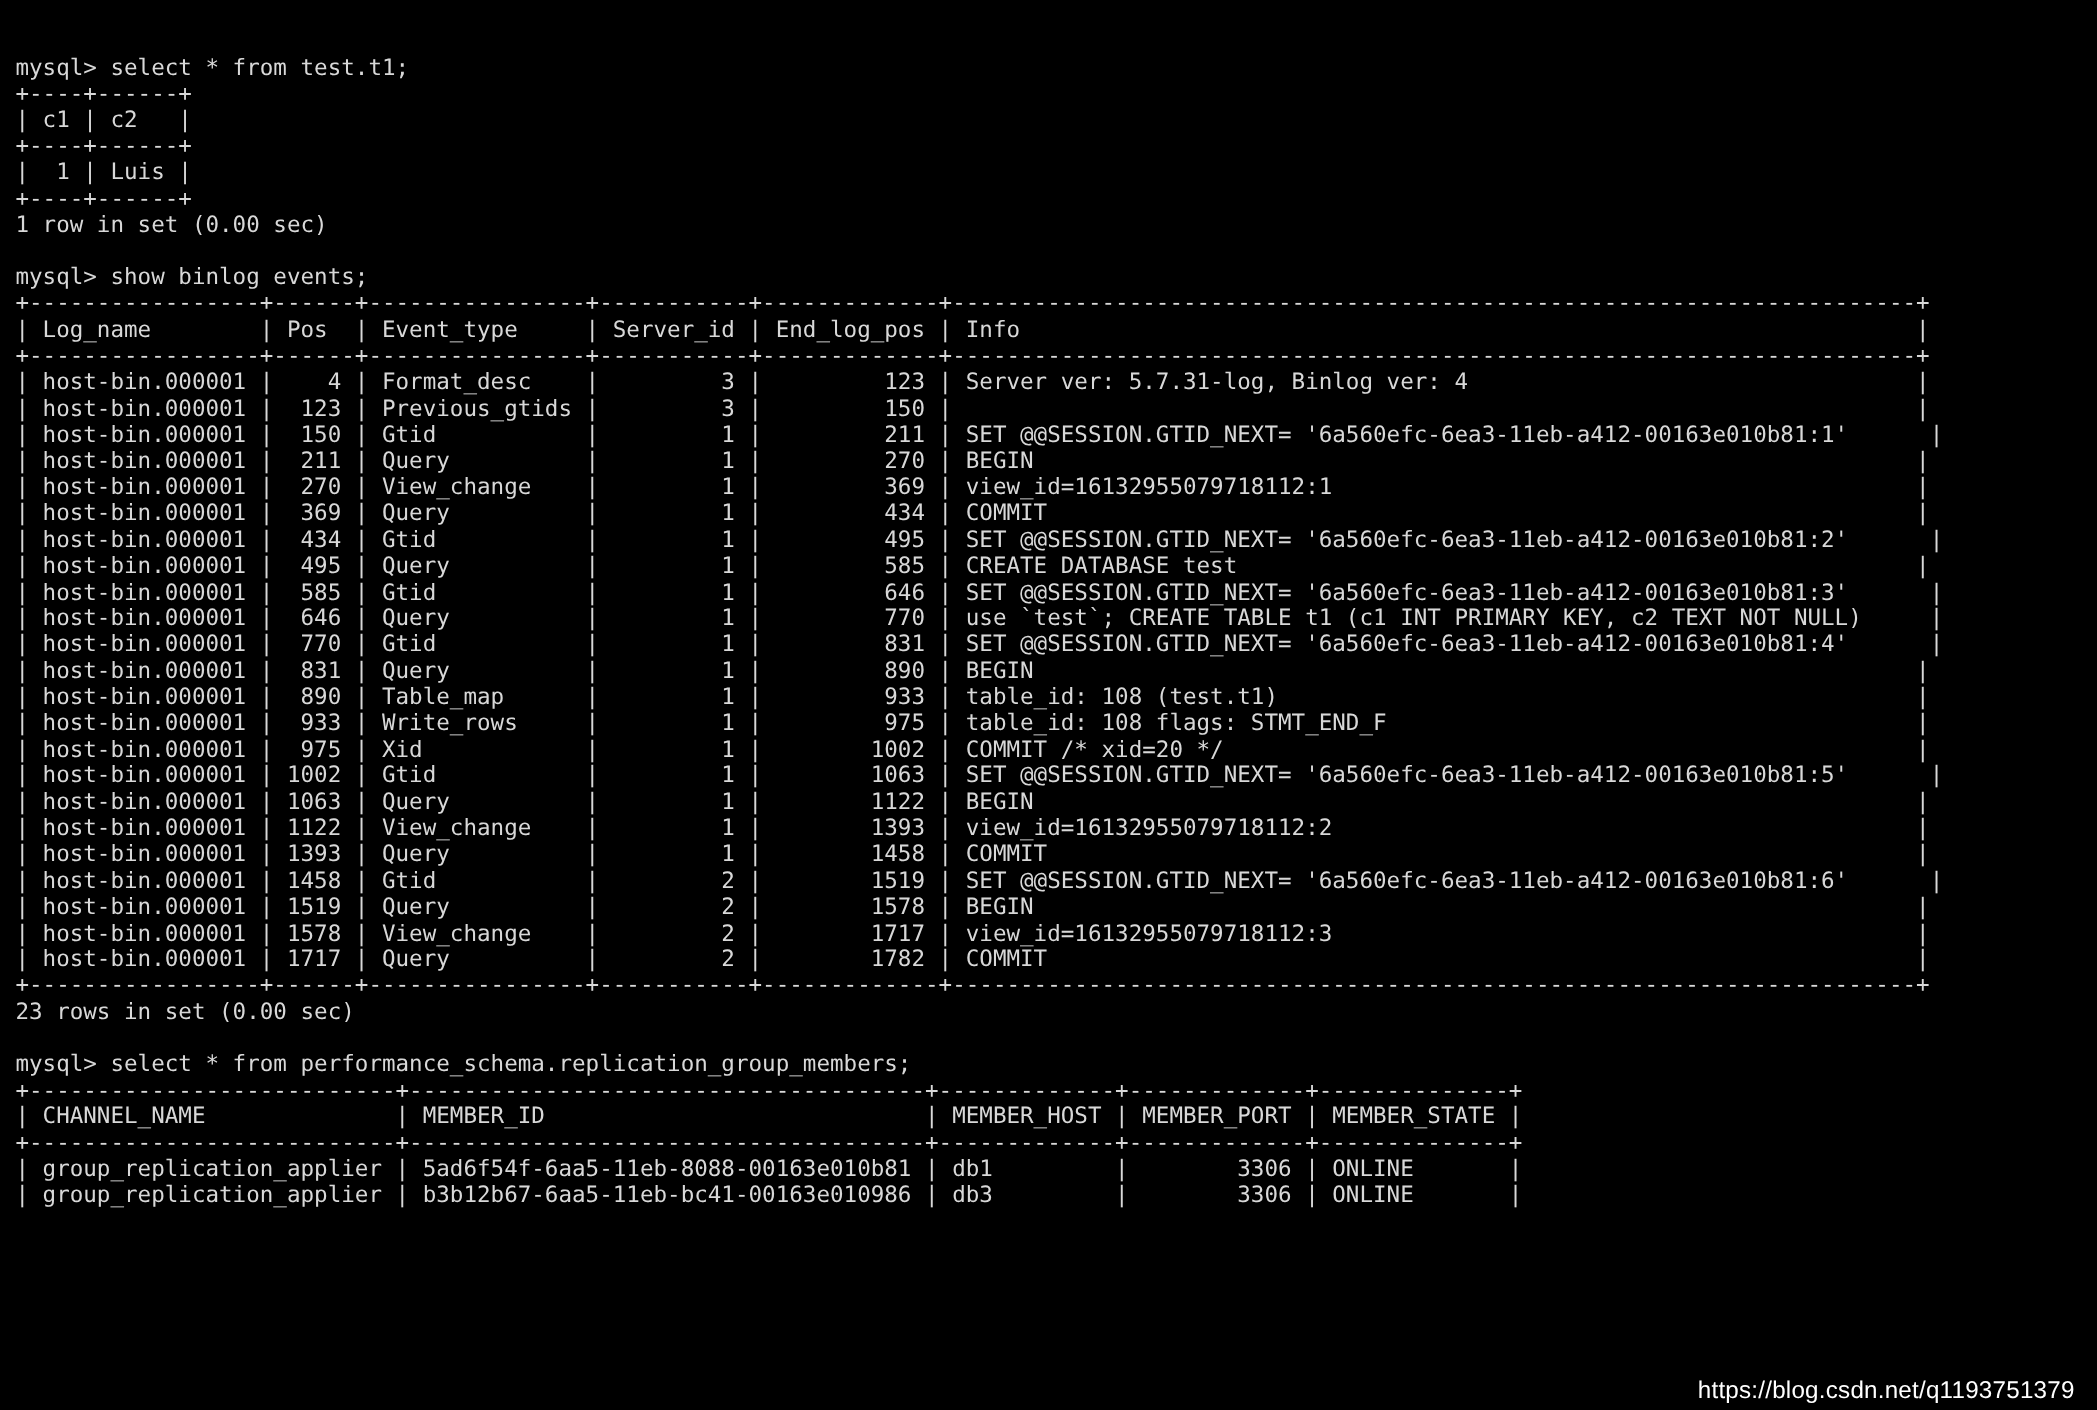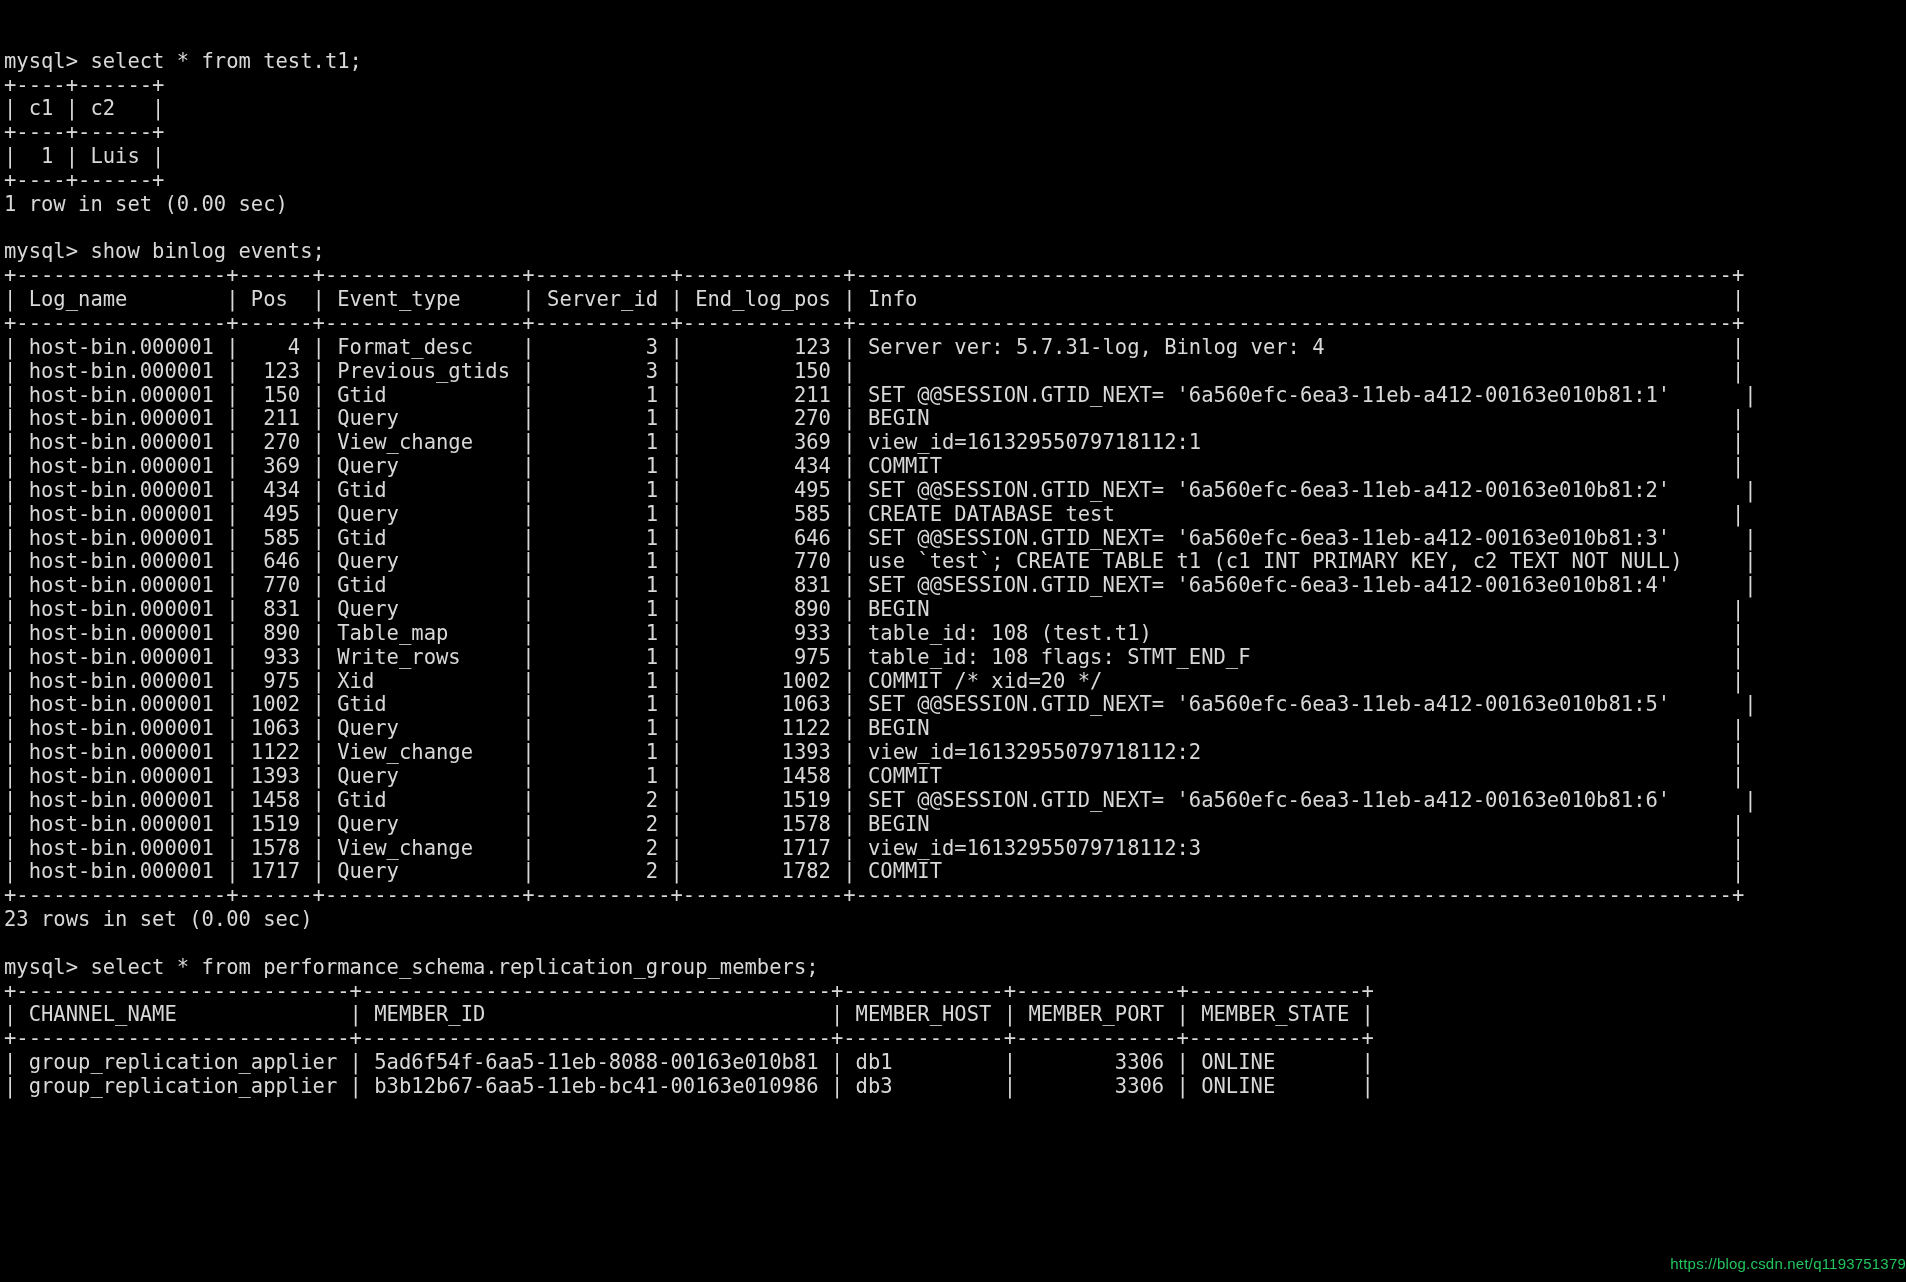--- a/index.html
+++ b/index.html
@@ -24,29 +24,30 @@
     line-height: 23.85px;
     padding: 2px 0 0 4px;
     box-sizing: border-box;
     white-space: pre;
     letter-spacing: 0px;
   }
   .line {
     white-space: pre;
     height: 23.85px;
     font-family: "DejaVu Sans Mono", "Liberation Mono", monospace;
+    margin-left: 10px;
   }
   .blank { height: 23.85px; }
   #watermark {
     position: absolute;
-    right: 0;
+    right: 20px;
     bottom: 6px;
-    color: #22c55e;
+    color: #ffffff;
     font-family: "Liberation Sans", sans-serif;
-    font-size: 15px;
+    font-size: 22px;
     letter-spacing: 0.2px;
     white-space: pre;
   }
 </style>
 </head>
 <body>
 
 <div id="terminal">
   <div id="terminal-output"><div class="line">mysql&gt; select * from test.t1;</div><div class="line">+----+------+</div><div class="line">| c1 | c2   |</div><div class="line">+----+------+</div><div class="line">|  1 | Luis |</div><div class="line">+----+------+</div><div class="line">1 row in set (0.00 sec)</div><div class="line blank"></div><div class="line">mysql&gt; show binlog events;</div><div class="line">+-----------------+------+----------------+-----------+-------------+-----------------------------------------------------------------------+</div><div class="line">| Log_name        | Pos  | Event_type     | Server_id | End_log_pos | Info                                                                  |</div><div class="line">+-----------------+------+----------------+-----------+-------------+-----------------------------------------------------------------------+</div><div class="line">| host-bin.000001 |    4 | Format_desc    |         3 |         123 | Server ver: 5.7.31-log, Binlog ver: 4                                 |</div><div class="line">| host-bin.000001 |  123 | Previous_gtids |         3 |         150 |                                                                       |</div><div class="line">| host-bin.000001 |  150 | Gtid           |         1 |         211 | SET @@SESSION.GTID_NEXT= '6a560efc-6ea3-11eb-a412-00163e010b81:1'      |</div><div class="line">| host-bin.000001 |  211 | Query          |         1 |         270 | BEGIN                                                                 |</div><div class="line">| host-bin.000001 |  270 | View_change    |         1 |         369 | view_id=16132955079718112:1                                           |</div><div class="line">| host-bin.000001 |  369 | Query          |         1 |         434 | COMMIT                                                                |</div><div class="line">| host-bin.000001 |  434 | Gtid           |         1 |         495 | SET @@SESSION.GTID_NEXT= '6a560efc-6ea3-11eb-a412-00163e010b81:2'      |</div><div class="line">| host-bin.000001 |  495 | Query          |         1 |         585 | CREATE DATABASE test                                                  |</div><div class="line">| host-bin.000001 |  585 | Gtid           |         1 |         646 | SET @@SESSION.GTID_NEXT= '6a560efc-6ea3-11eb-a412-00163e010b81:3'      |</div><div class="line">| host-bin.000001 |  646 | Query          |         1 |         770 | use `test`; CREATE TABLE t1 (c1 INT PRIMARY KEY, c2 TEXT NOT NULL)     |</div><div class="line">| host-bin.000001 |  770 | Gtid           |         1 |         831 | SET @@SESSION.GTID_NEXT= '6a560efc-6ea3-11eb-a412-00163e010b81:4'      |</div><div class="line">| host-bin.000001 |  831 | Query          |         1 |         890 | BEGIN                                                                 |</div><div class="line">| host-bin.000001 |  890 | Table_map      |         1 |         933 | table_id: 108 (test.t1)                                               |</div><div class="line">| host-bin.000001 |  933 | Write_rows     |         1 |         975 | table_id: 108 flags: STMT_END_F                                       |</div><div class="line">| host-bin.000001 |  975 | Xid            |         1 |        1002 | COMMIT /* xid=20 */                                                   |</div><div class="line">| host-bin.000001 | 1002 | Gtid           |         1 |        1063 | SET @@SESSION.GTID_NEXT= '6a560efc-6ea3-11eb-a412-00163e010b81:5'      |</div><div class="line">| host-bin.000001 | 1063 | Query          |         1 |        1122 | BEGIN                                                                 |</div><div class="line">| host-bin.000001 | 1122 | View_change    |         1 |        1393 | view_id=16132955079718112:2                                           |</div><div class="line">| host-bin.000001 | 1393 | Query          |         1 |        1458 | COMMIT                                                                |</div><div class="line">| host-bin.000001 | 1458 | Gtid           |         2 |        1519 | SET @@SESSION.GTID_NEXT= '6a560efc-6ea3-11eb-a412-00163e010b81:6'      |</div><div class="line">| host-bin.000001 | 1519 | Query          |         2 |        1578 | BEGIN                                                                 |</div><div class="line">| host-bin.000001 | 1578 | View_change    |         2 |        1717 | view_id=16132955079718112:3                                           |</div><div class="line">| host-bin.000001 | 1717 | Query          |         2 |        1782 | COMMIT                                                                |</div><div class="line">+-----------------+------+----------------+-----------+-------------+-----------------------------------------------------------------------+</div><div class="line">23 rows in set (0.00 sec)</div><div class="line blank"></div><div class="line">mysql&gt; select * from performance_schema.replication_group_members;</div><div class="line">+---------------------------+--------------------------------------+-------------+-------------+--------------+</div><div class="line">| CHANNEL_NAME              | MEMBER_ID                            | MEMBER_HOST | MEMBER_PORT | MEMBER_STATE |</div><div class="line">+---------------------------+--------------------------------------+-------------+-------------+--------------+</div><div class="line">| group_replication_applier | 5ad6f54f-6aa5-11eb-8088-00163e010b81 | db1         |        3306 | ONLINE       |</div><div class="line">| group_replication_applier | b3b12b67-6aa5-11eb-bc41-00163e010986 | db3         |        3306 | ONLINE       |</div></div>
   <div id="watermark">https://blog.csdn.net/q1193751379</div>

